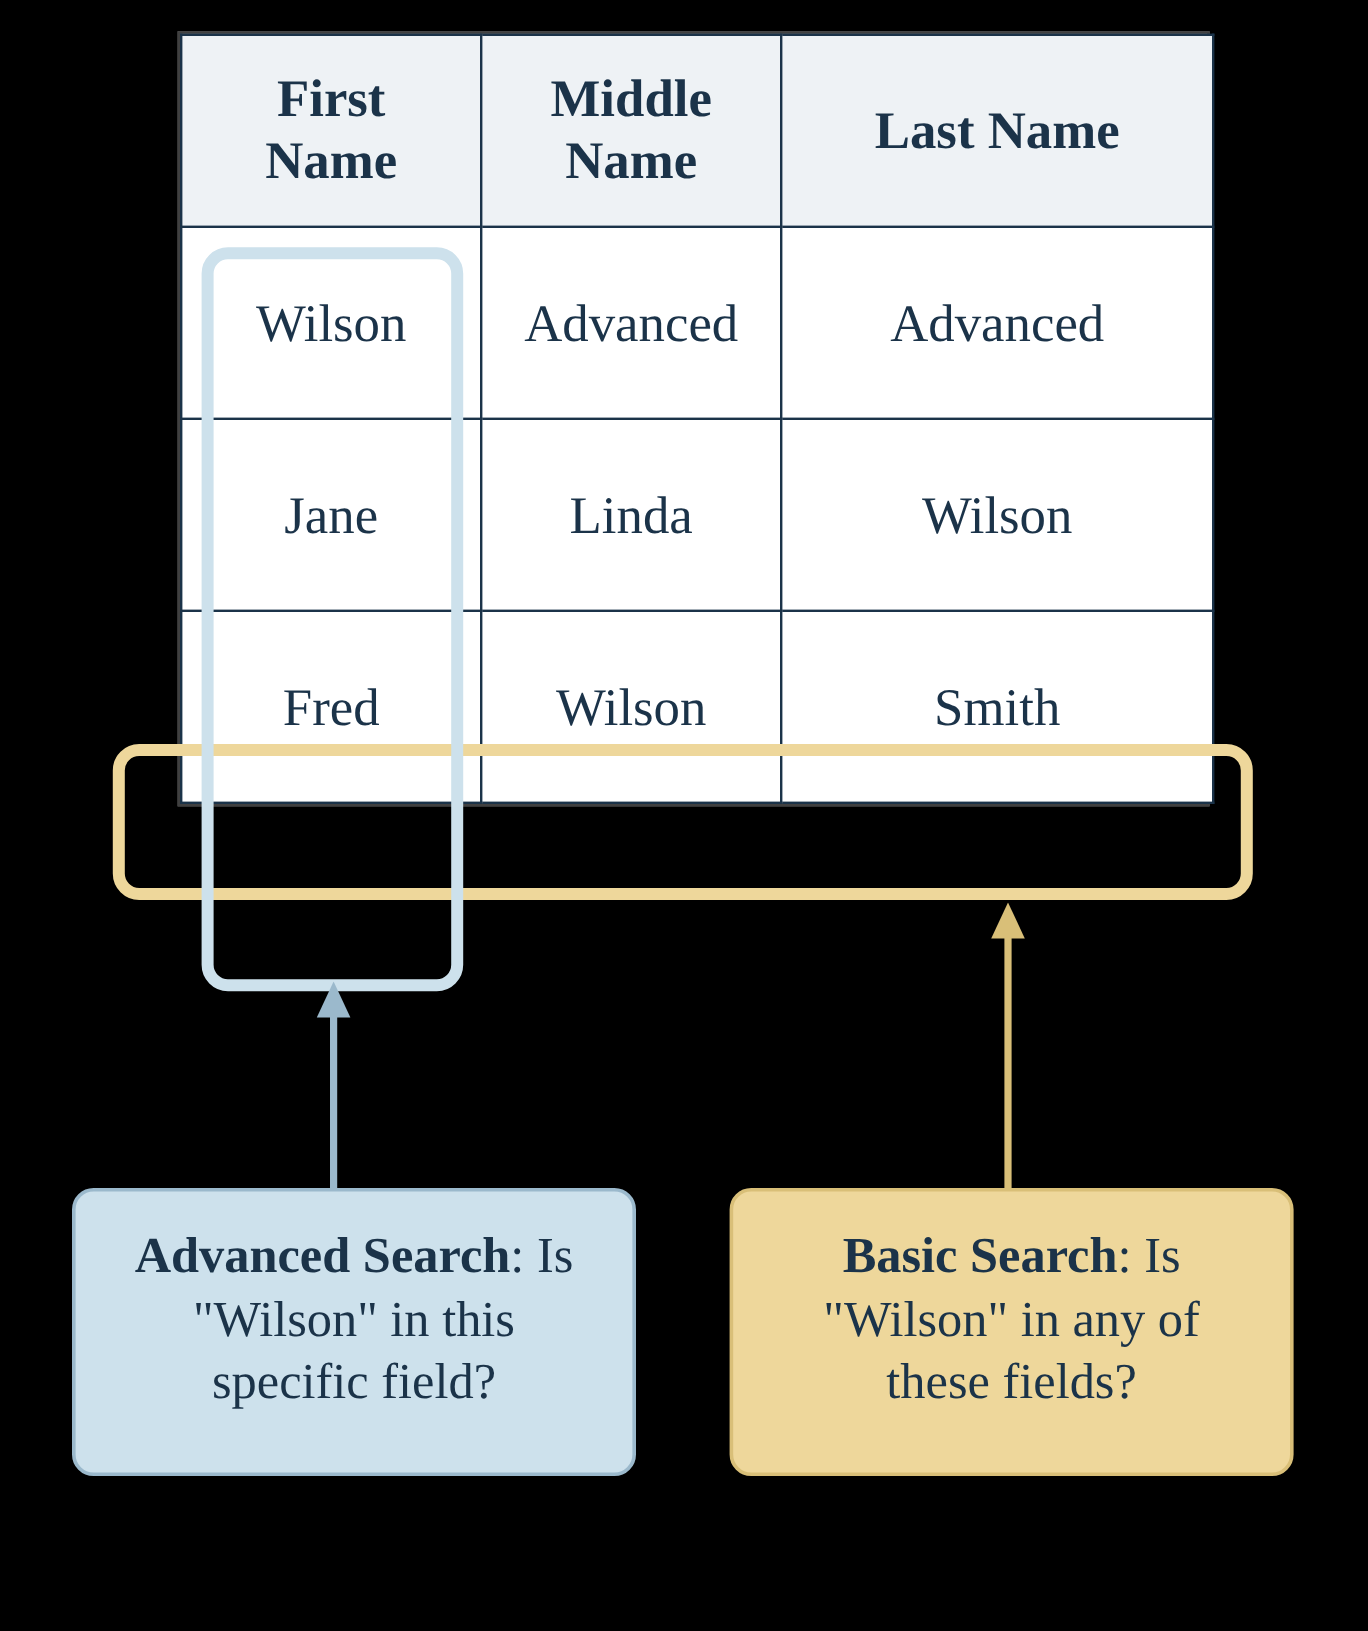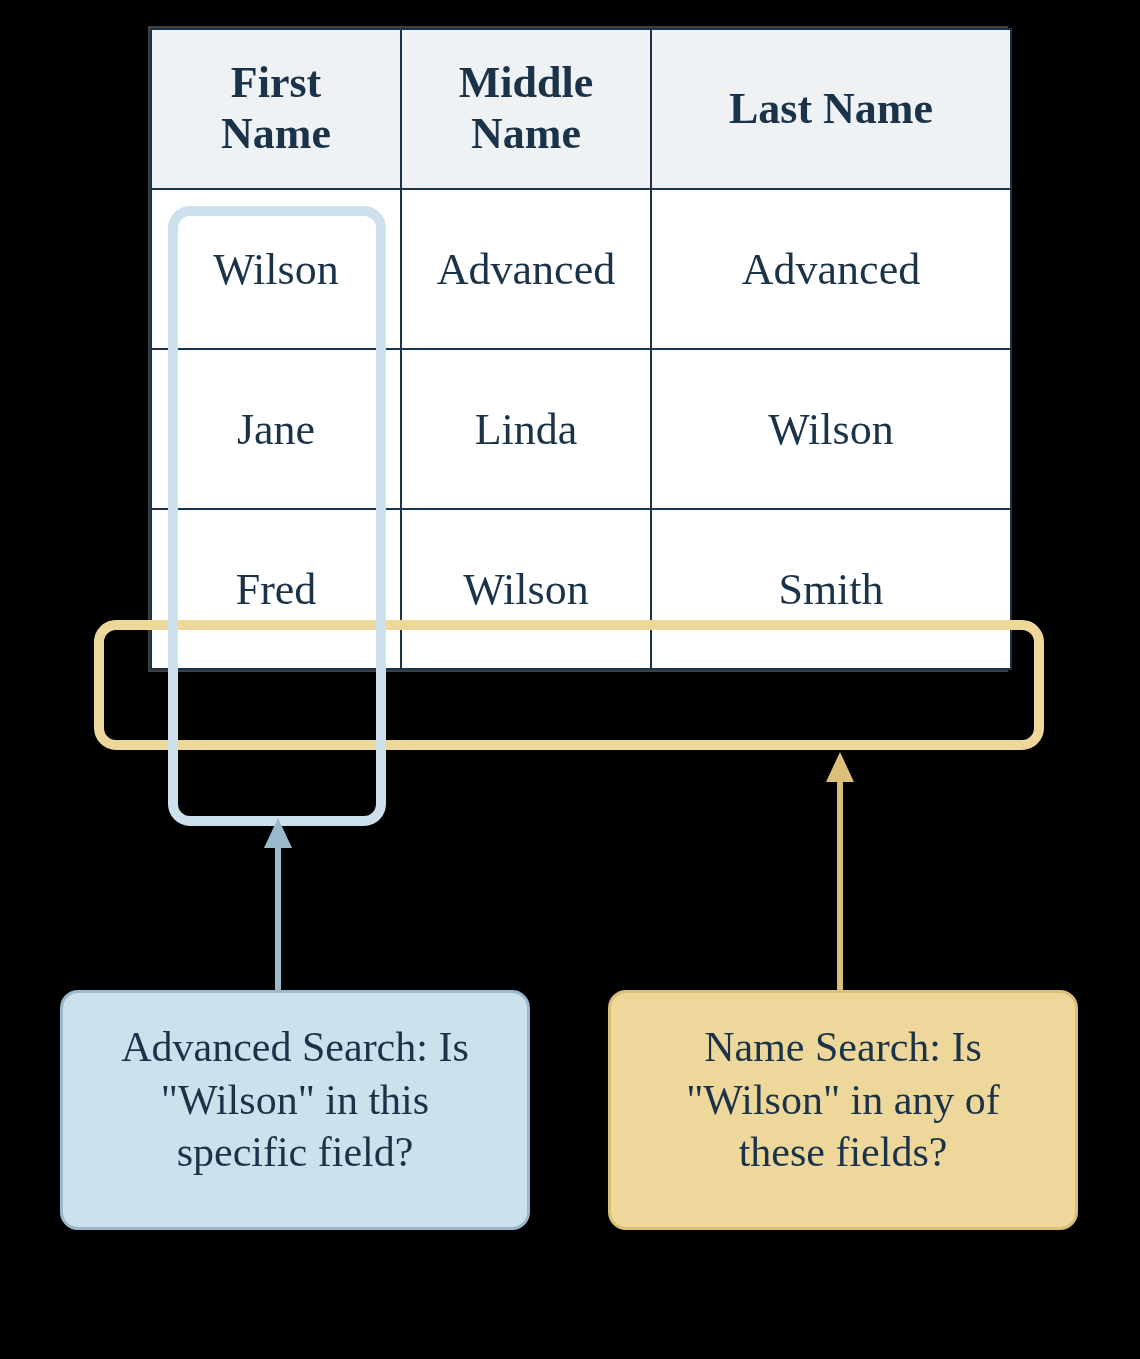--- a/index.html
+++ b/index.html
@@ -81,21 +81,21 @@
     position: absolute;
     width: 470px;
     height: 240px;
     border-radius: 18px;
     padding: 28px 30px;
     font-size: 42px;
     line-height: 1.25;
     text-align: center;
     color: #1b3349;
   }
-  .callout .title { font-weight: normal; }
+  .callout .title { font-weight: bold; }
   .callout-blue {
     left: 60px;
     top: 990px;
     background: #cde1ec;
     border: 3px solid #9bb9cc;
   }
   .callout-yellow {
     left: 608px;
     top: 990px;
     background: #eed79b;
@@ -170,16 +170,16 @@
   <svg class="arrow arrow-yellow" viewBox="0 0 40 240">
     <line x1="20" y1="240" x2="20" y2="22" stroke="#d9bf78" stroke-width="6"></line>
     <polygon points="20,0 6,30 34,30" fill="#d9bf78"></polygon>
   </svg>
 
   <div class="callout callout-blue">
     <span class="title">Advanced Search</span><span>: Is "Wilson" in this specific field?</span>
   </div>
 
   <div class="callout callout-yellow">
-    <span class="title">Name Search</span><span>: Is "Wilson" in any of these fields?</span>
+    <span class="title">Basic Search</span><span>: Is "Wilson" in any of these fields?</span>
   </div>
 
 </div>
 
 </body></html>

